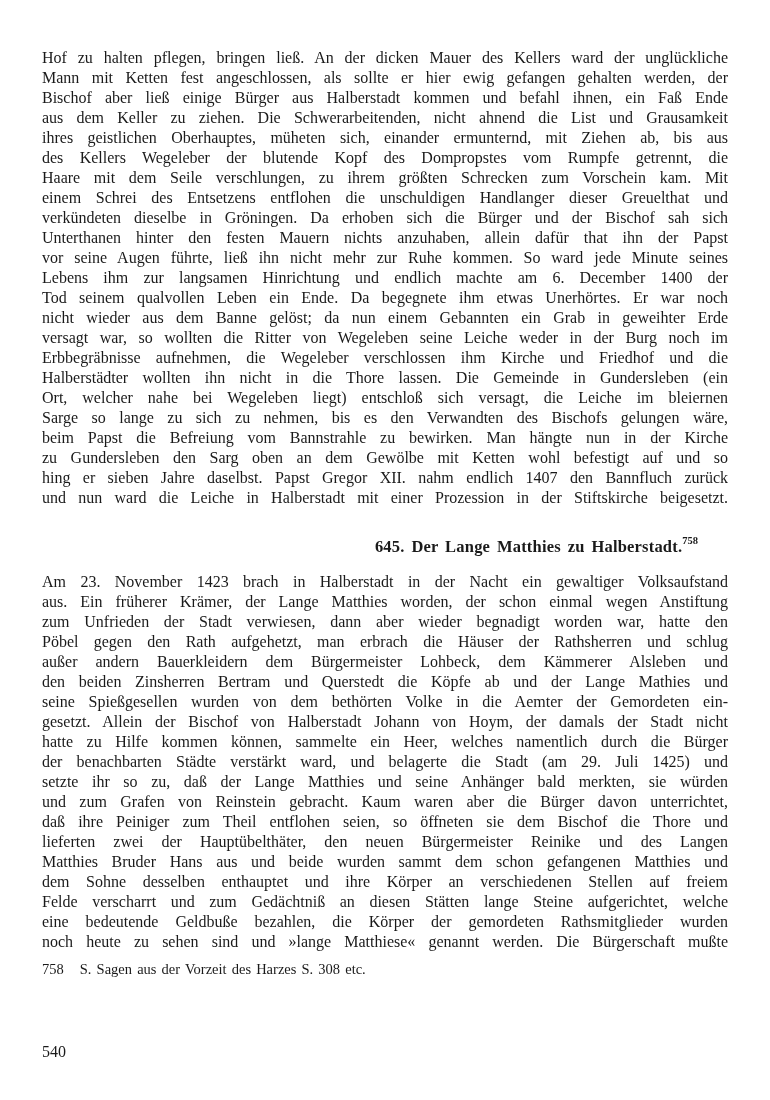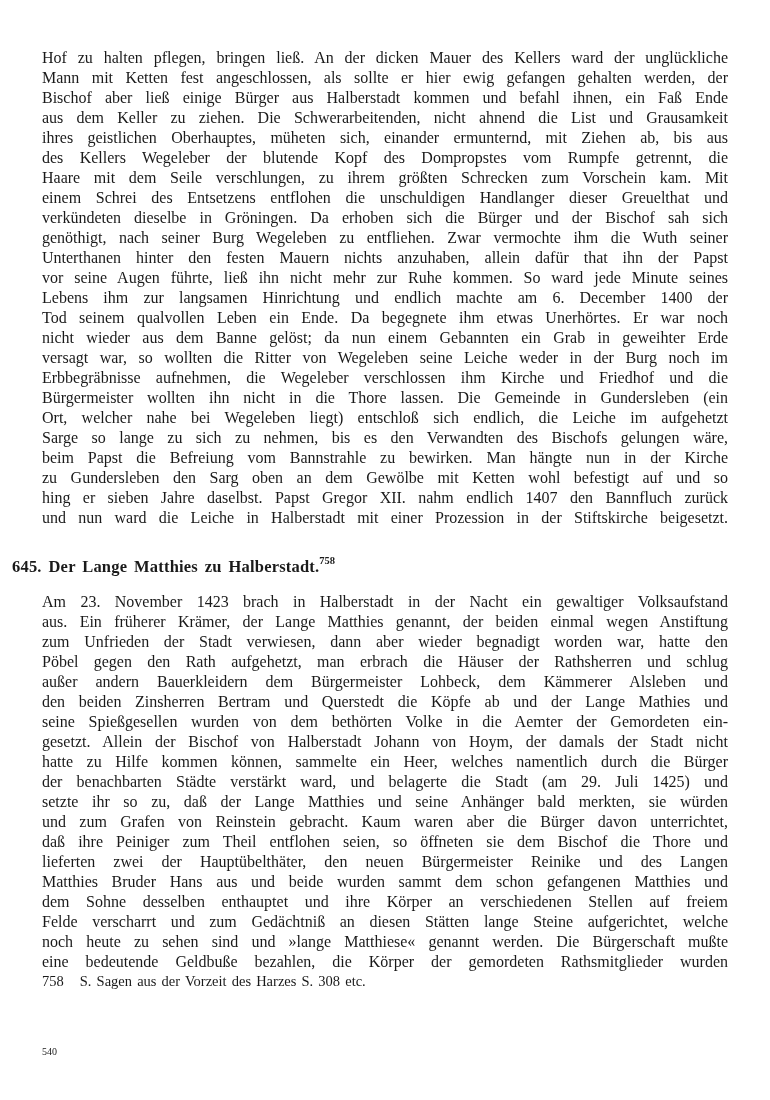--- a/index.html
+++ b/index.html
@@ -23,106 +23,105 @@
     line-height: 20px;
     height: 20px;
     overflow: hidden;
     text-align: justify;
     text-align-last: justify;
     -moz-text-align-last: justify;
   }
   .heading {
     font-size: 16.5px;
     font-weight: bold;
-    text-align: left;
+    text-align: right;
     line-height: 24px;
     margin: 22px 0 13px 0;
     position: relative;
     left: -30px;
     letter-spacing: 0.2px;
     word-spacing: 2.5px;
   }
   .heading sup {
     font-size: 10.5px;
     letter-spacing: 0;
     word-spacing: 0;
     position: relative;
     top: -1px;
   }
   .footnote {
-    margin-top: 0;
+    margin-top: 8px;
     font-size: 14.5px;
     line-height: 18px;
     word-spacing: 1.5px;
   }
   .fn-num { margin-right: 16px; }
   .pageno {
     position: absolute;
     left: 42px;
     top: 1044px;
-    font-size: 10px;
+    font-size: 16px;
     line-height: 16px;
   }
 </style>
 </head>
 <body>
 
 <div class="content">
 
   <div class="para">
       <div class="tline">Hof zu halten pflegen, bringen ließ. An der dicken Mauer des Kellers ward der unglückliche</div>
       <div class="tline">Mann mit Ketten fest angeschlossen, als sollte er hier ewig gefangen gehalten werden, der</div>
       <div class="tline">Bischof aber ließ einige Bürger aus Halberstadt kommen und befahl ihnen, ein Faß Ende</div>
       <div class="tline">aus dem Keller zu ziehen. Die Schwerarbeitenden, nicht ahnend die List und Grausamkeit</div>
       <div class="tline">ihres geistlichen Oberhauptes, müheten sich, einander ermunternd, mit Ziehen ab, bis aus</div>
       <div class="tline">des Kellers Wegeleber der blutende Kopf des Dompropstes vom Rumpfe getrennt, die</div>
       <div class="tline">Haare mit dem Seile verschlungen, zu ihrem größten Schrecken zum Vorschein kam. Mit</div>
       <div class="tline">einem Schrei des Entsetzens entflohen die unschuldigen Handlanger dieser Greuelthat und</div>
       <div class="tline">verkündeten dieselbe in Gröningen. Da erhoben sich die Bürger und der Bischof sah sich</div>
-      <div class="tline">genöthigt, nach seiner Burg Wegeleben zu entfliehen. Zwar vermochte ihm die Wuth seiner</div>
       <div class="tline">Unterthanen hinter den festen Mauern nichts anzuhaben, allein dafür that ihn der Papst</div>
       <div class="tline">vor seine Augen führte, ließ ihn nicht mehr zur Ruhe kommen. So ward jede Minute seines</div>
       <div class="tline">Lebens ihm zur langsamen Hinrichtung und endlich machte am 6. December 1400 der</div>
       <div class="tline">Tod seinem qualvollen Leben ein Ende. Da begegnete ihm etwas Unerhörtes. Er war noch</div>
       <div class="tline">nicht wieder aus dem Banne gelöst; da nun einem Gebannten ein Grab in geweihter Erde</div>
       <div class="tline">versagt war, so wollten die Ritter von Wegeleben seine Leiche weder in der Burg noch im</div>
       <div class="tline">Erbbegräbnisse aufnehmen, die Wegeleber verschlossen ihm Kirche und Friedhof und die</div>
-      <div class="tline">Bürgermeister wollten ihn nicht in die Thore lassen. Die Gemeinde in Gundersleben (ein</div>
-      <div class="tline">Ort, welcher nahe bei Wegeleben liegt) entschloß sich endlich, die Leiche im aufgehetzt</div>
+      <div class="tline">Halberstädter wollten ihn nicht in die Thore lassen. Die Gemeinde in Gundersleben (ein</div>
+      <div class="tline">Ort, welcher nahe bei Wegeleben liegt) entschloß sich versagt, die Leiche im bleiernen</div>
       <div class="tline">Sarge so lange zu sich zu nehmen, bis es den Verwandten des Bischofs gelungen wäre,</div>
       <div class="tline">beim Papst die Befreiung vom Bannstrahle zu bewirken. Man hängte nun in der Kirche</div>
       <div class="tline">zu Gundersleben den Sarg oben an dem Gewölbe mit Ketten wohl befestigt auf und so</div>
       <div class="tline">hing er sieben Jahre daselbst. Papst Gregor XII. nahm endlich 1407 den Bannfluch zurück</div>
       <div class="tline">und nun ward die Leiche in Halberstadt mit einer Prozession in der Stiftskirche beigesetzt.</div>
     </div>
 
   <div class="heading">
     <span>645. Der Lange Matthies zu Halberstadt.</span><sup>758</sup>
   </div>
 
   <div class="para">
       <div class="tline">Am 23. November 1423 brach in Halberstadt in der Nacht ein gewaltiger Volksaufstand</div>
-      <div class="tline">aus. Ein früherer Krämer, der Lange Matthies genannt, der beiden einmal wegen Anstiftung</div>
+      <div class="tline">aus. Ein früherer Krämer, der Lange Matthies worden, der schon einmal wegen Anstiftung</div>
       <div class="tline">zum Unfrieden der Stadt verwiesen, dann aber wieder begnadigt worden war, hatte den</div>
       <div class="tline">Pöbel gegen den Rath aufgehetzt, man erbrach die Häuser der Rathsherren und schlug</div>
       <div class="tline">außer andern Bauerkleidern dem Bürgermeister Lohbeck, dem Kämmerer Alsleben und</div>
       <div class="tline">den beiden Zinsherren Bertram und Querstedt die Köpfe ab und der Lange Mathies und</div>
       <div class="tline">seine Spießgesellen wurden von dem bethörten Volke in die Aemter der Gemordeten ein-</div>
       <div class="tline">gesetzt. Allein der Bischof von Halberstadt Johann von Hoym, der damals der Stadt nicht</div>
       <div class="tline">hatte zu Hilfe kommen können, sammelte ein Heer, welches namentlich durch die Bürger</div>
       <div class="tline">der benachbarten Städte verstärkt ward, und belagerte die Stadt (am 29. Juli 1425) und</div>
       <div class="tline">setzte ihr so zu, daß der Lange Matthies und seine Anhänger bald merkten, sie würden</div>
       <div class="tline">und zum Grafen von Reinstein gebracht. Kaum waren aber die Bürger davon unterrichtet,</div>
       <div class="tline">daß ihre Peiniger zum Theil entflohen seien, so öffneten sie dem Bischof die Thore und</div>
       <div class="tline">lieferten zwei der Hauptübelthäter, den neuen Bürgermeister Reinike und des Langen</div>
       <div class="tline">Matthies Bruder Hans aus und beide wurden sammt dem schon gefangenen Matthies und</div>
       <div class="tline">dem Sohne desselben enthauptet und ihre Körper an verschiedenen Stellen auf freiem</div>
       <div class="tline">Felde verscharrt und zum Gedächtniß an diesen Stätten lange Steine aufgerichtet, welche</div>
+      <div class="tline">eine bedeutende Geldbuße bezahlen, die Körper der gemordeten Rathsmitglieder wurden</div>
       <div class="tline">noch heute zu sehen sind und »lange Matthiese« genannt werden. Die Bürgerschaft mußte</div>
-      <div class="tline">eine bedeutende Geldbuße bezahlen, die Körper der gemordeten Rathsmitglieder wurden</div>
     </div>
 
   <div class="footnote">
     <span class="fn-num">758</span><span class="fn-text">S. Sagen aus der Vorzeit des Harzes S. 308 etc.</span>
   </div>
 
 </div>
 
 <div class="pageno">540</div>
 

